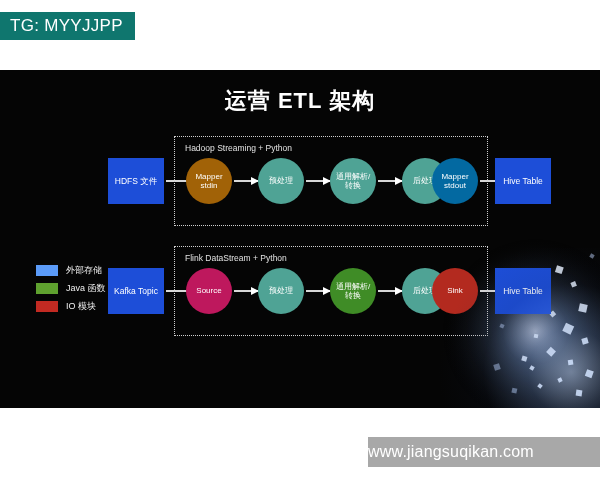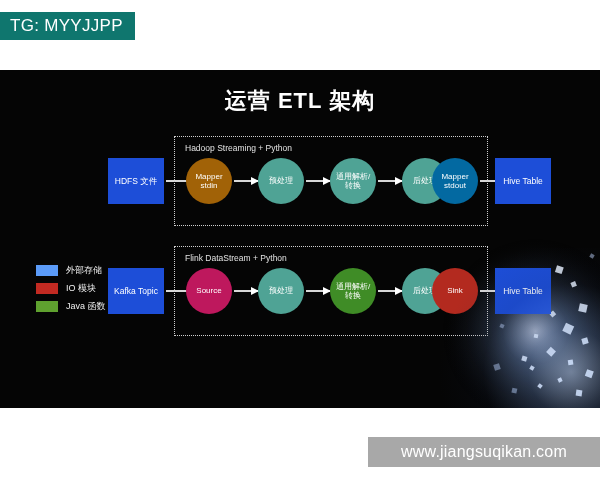--- a/index.html
+++ b/index.html
@@ -35,21 +35,20 @@
 
   
   #site-watermark {
     position: absolute;
     left: 368px;
     top: 437px;
     width: 232px;
     height: 30px;
     display: flex;
     align-items: center;
-    justify-content: center;
     background: #a8a8a8;
     color: #ffffff;
     font-size: 16px;
     letter-spacing: 0.2px;
     z-index: 30;
     white-space: nowrap;
   }
 
   
   #slide {
@@ -249,26 +248,26 @@
   </svg>
 
   <div id="slide-title">运营 ETL 架构</div>
 
   <div id="legend">
     <div class="legend-row">
       <span class="legend-swatch" style="background:#5b9bf8"></span>
       <span class="legend-label">外部存储</span>
     </div>
     <div class="legend-row">
+      <span class="legend-swatch" style="background:#5fa12f"></span>
+      <span class="legend-label">Java 函数</span>
+    </div>
+    <div class="legend-row">
       <span class="legend-swatch" style="background:#c22a22"></span>
       <span class="legend-label">IO 模块</span>
-    </div>
-    <div class="legend-row">
-      <span class="legend-swatch" style="background:#5fa12f"></span>
-      <span class="legend-label">Java 函数</span>
     </div>
   </div>
 
   <div class="row" id="row-0">
     <div class="endpoint-box endpoint-left">HDFS 文件</div>
 
     <div class="arrow" style="left:166px;width:28px"></div>
 
     <div class="group-box">
       <div class="group-label">Hadoop Streaming + Python</div>

